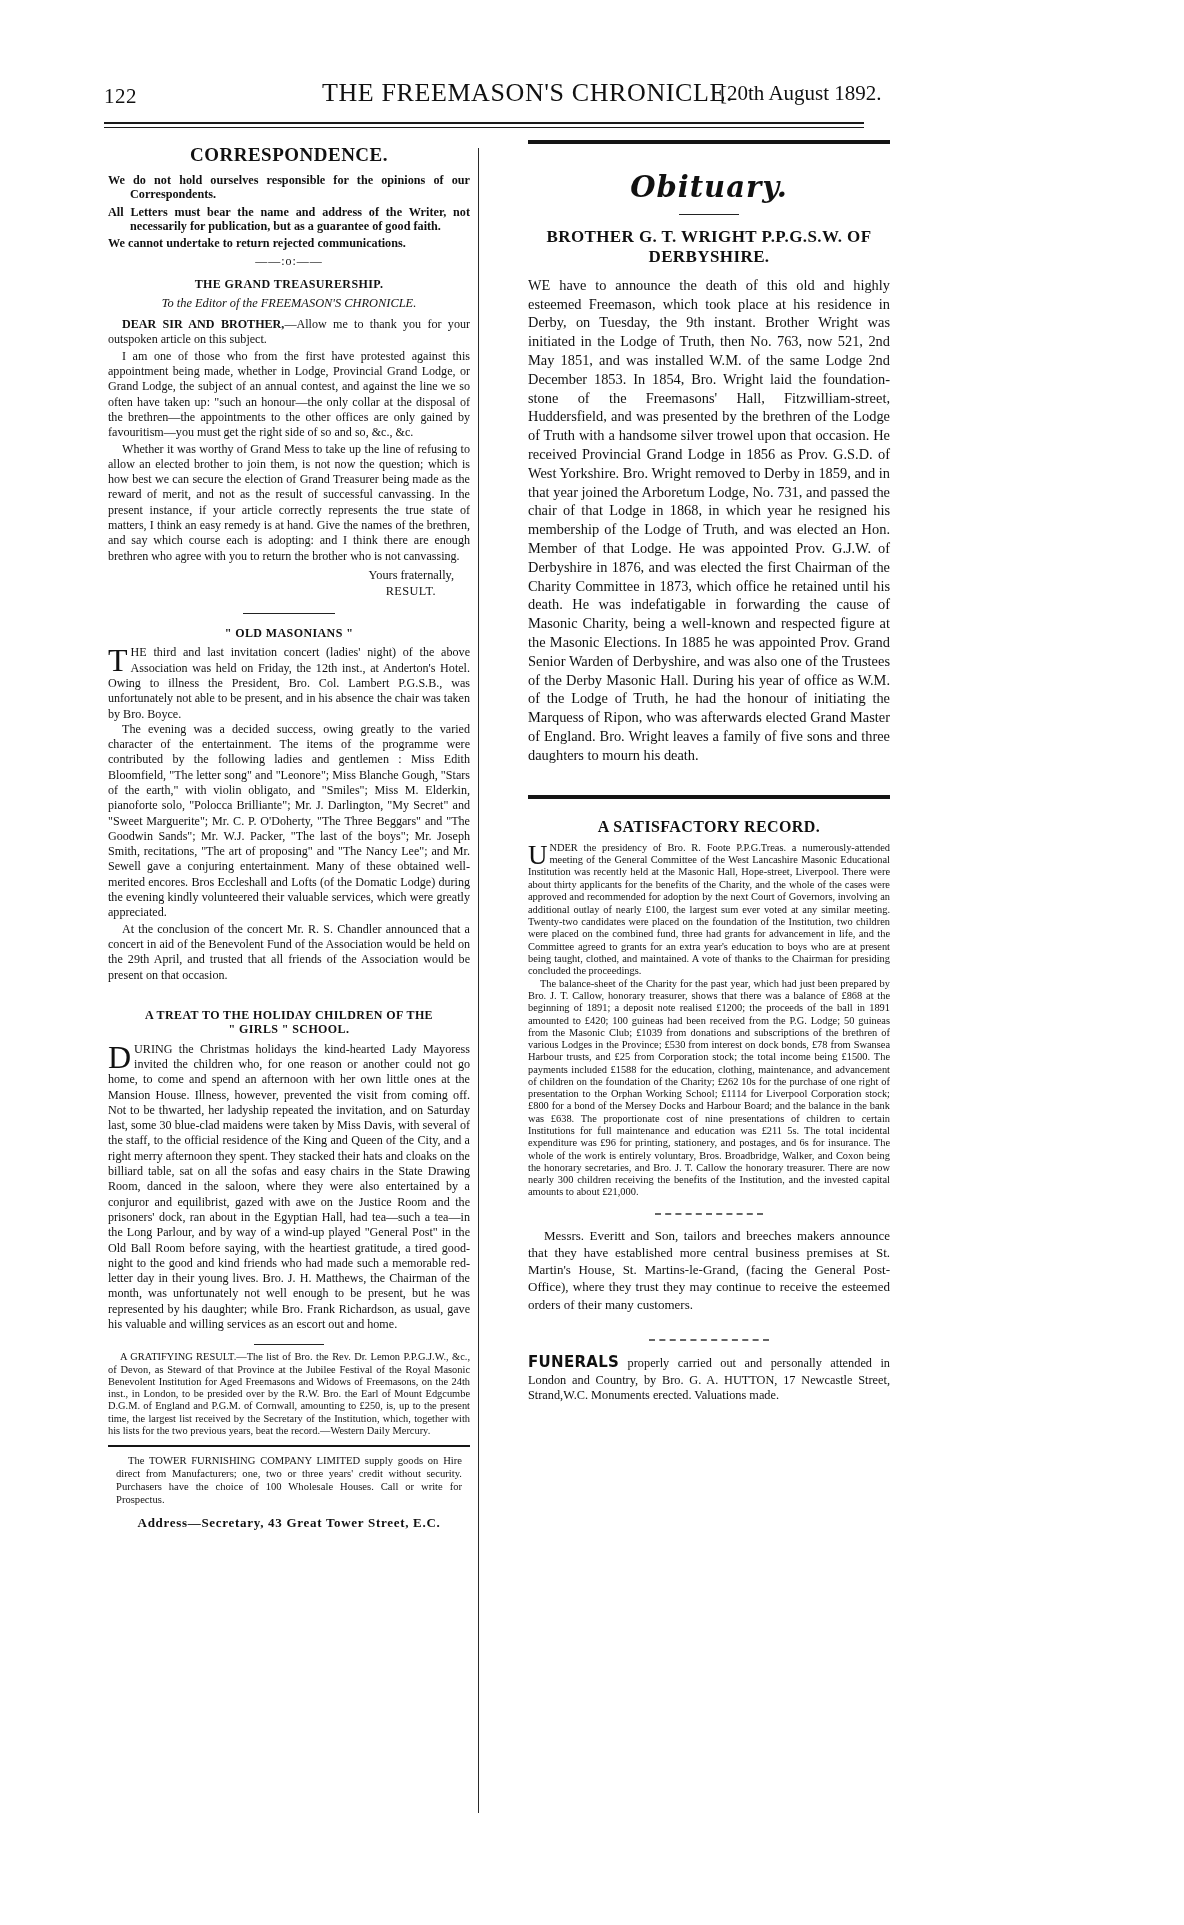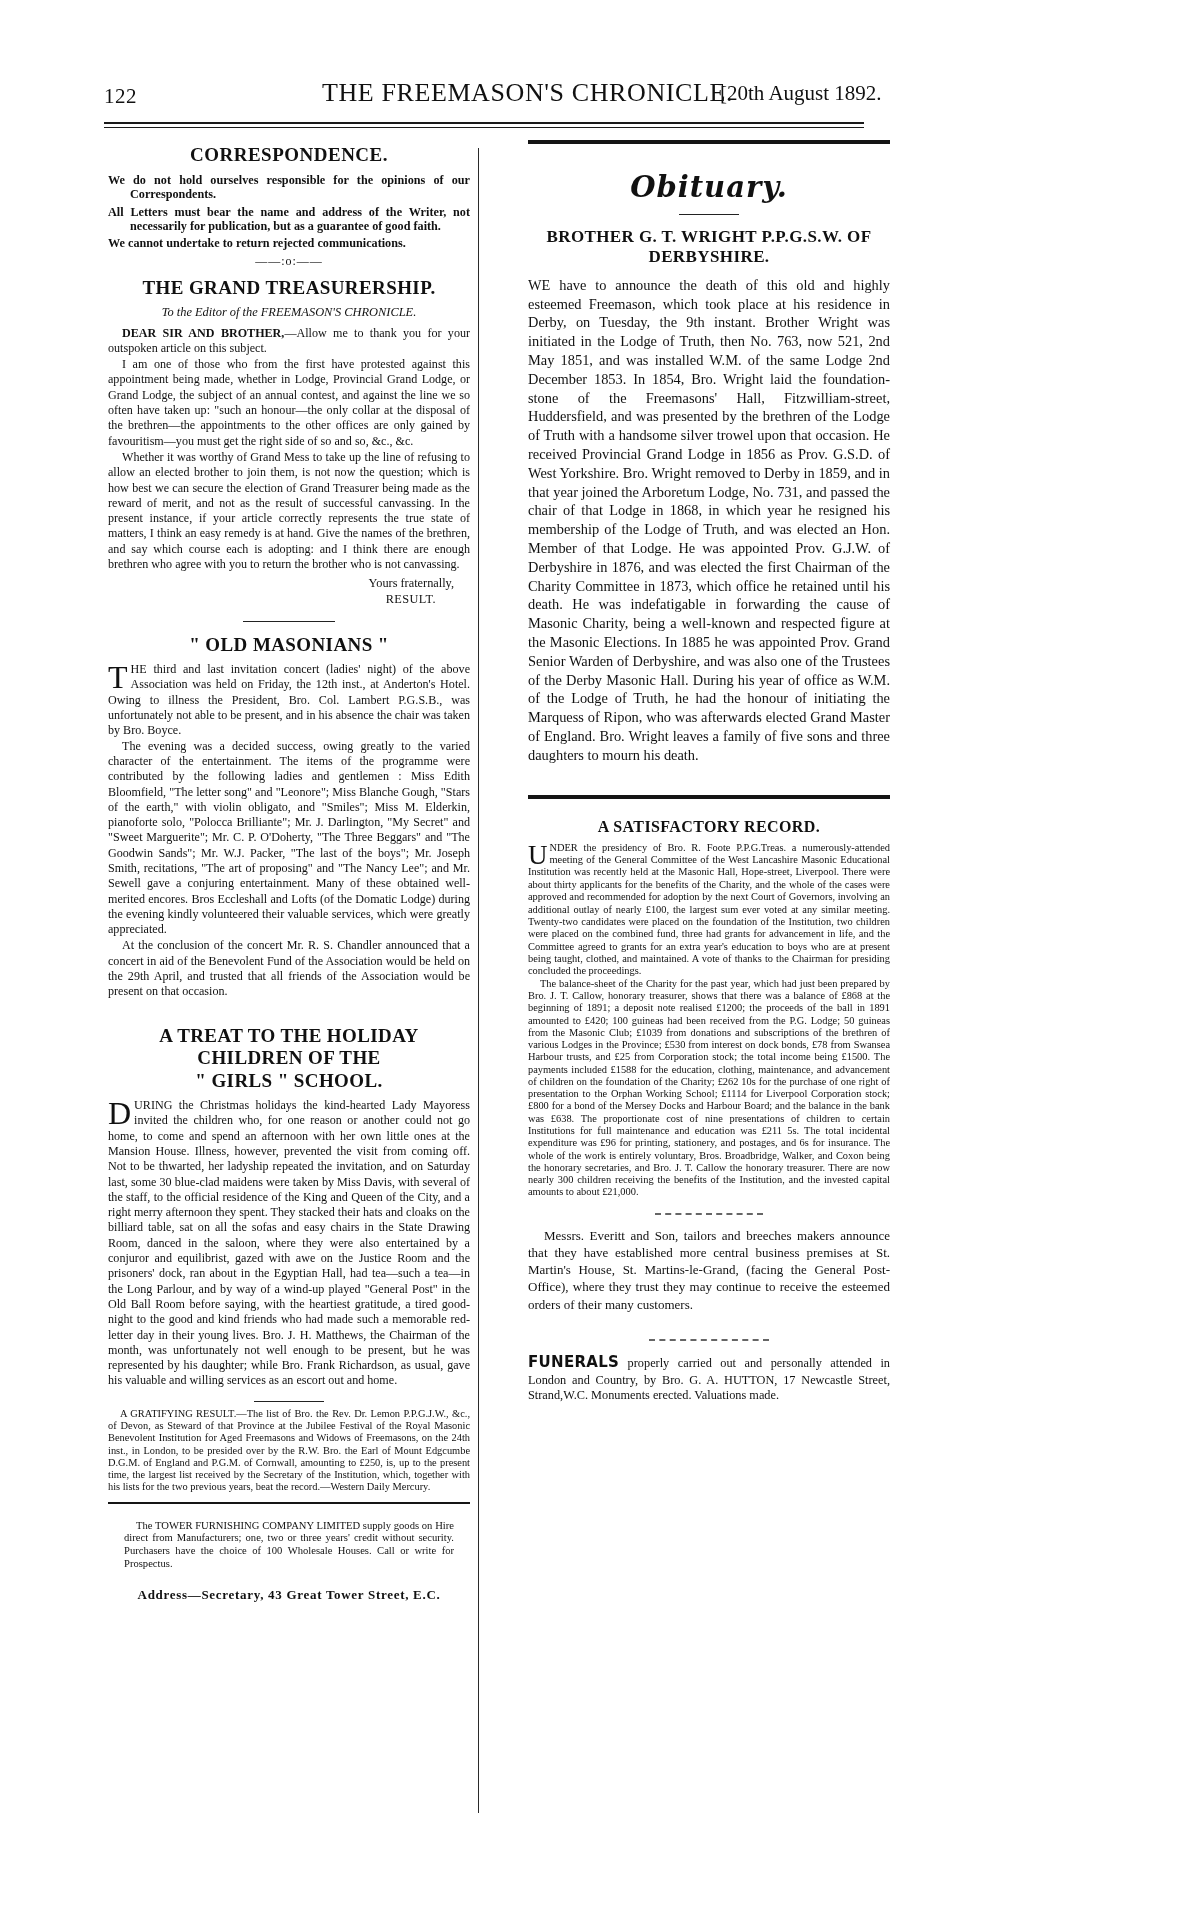--- a/index.html
+++ b/index.html
@@ -85,21 +85,21 @@
   .sec-title {
     text-align: center;
     font-size: 19px;
     letter-spacing: 0.5px;
     margin: 4px 0 7px 0;
     line-height: 1.15;
     font-family: Liberation Serif, serif;
   }
   .sec-title-sm {
     text-align: center;
-    font-size: 19px;
+    font-size: 12px;
     letter-spacing: 0.4px;
     margin: 6px 0 5px 0;
     line-height: 1.2;
   }
   .body-text {
     font-size: 12.1px;
     line-height: 1.265;
     text-align: justify;
     text-indent: 14px;
     margin: 0 0 1px 0;
@@ -213,21 +213,21 @@
     width: 100%;
     border: 0;
     border-top: 2px solid #151515;
     margin: 6px 0 7px 0;
   }
   .ad-text {
     font-size: 10.6px;
     line-height: 1.22;
     text-align: justify;
     text-indent: 12px;
-    margin: 16px;
+    margin: 8px;
   }
   .ad-addr {
     text-align: center;
     font-size: 13px;
     font-weight: bold;
     letter-spacing: 0.7px;
     margin-top: 3px;
   }
   .funerals-ad {
     font-size: 12.3px;

